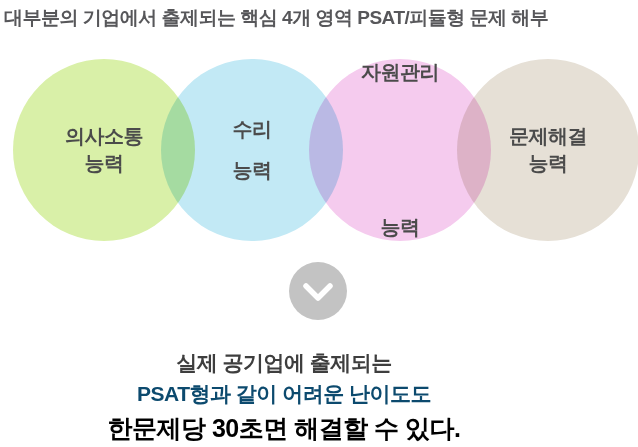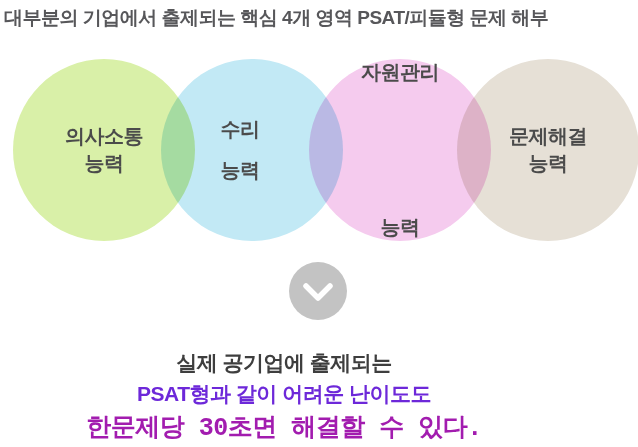--- a/index.html
+++ b/index.html
@@ -44,21 +44,21 @@
     align-items: center;
     justify-content: center;
     text-align: center;
     font-size: 20px;
     font-weight: 700;
     color: #4b4b4b;
     letter-spacing: -0.5px;
     line-height: 27px;
   }
   .venn-label.l1 { left: 13px;  }
-  .venn-label.l2 { left: 149px; gap: 14px; }
+  .venn-label.l2 { left: 161px; gap: 14px; }
   .venn-label.l3 { left: 309px; justify-content: space-between; }
   .venn-label.l4 { left: 457px; }
 
   .scroll-button {
     position: absolute;
     left: 289px; top: 262px;
     width: 58px; height: 58px;
     border-radius: 50%;
     border: none;
     padding: 0;
@@ -123,17 +123,17 @@
   <button class="scroll-button" style="background-color: rgb(195, 195, 195);">
     <span>
       <svg width="58" height="58" viewBox="0 0 58 58" aria-hidden="true">
         <polyline points="17,24 29,36 41,24" fill="none" stroke="#ffffff" stroke-width="5.5" stroke-linecap="round" stroke-linejoin="round"></polyline>
       </svg>
     </span>
   </button>
 
   <div class="bottom-text">
     <div class="bottom-line" style="color: rgb(62, 62, 62);">실제 공기업에 출제되는</div>
-    <div class="bottom-line" style="color: #6d28d9;">PSAT형과 같이 어려운 난이도도</div>
-    <div class="bottom-line emphasis" style="color: #a21caf; font-family: Liberation Mono, monospace;">한문제당 30초면 해결할 수 있다.</div>
+    <div class="bottom-line" style="color: #0c4a6e;">PSAT형과 같이 어려운 난이도도</div>
+    <div class="bottom-line emphasis" style="color: #000000;">한문제당 30초면 해결할 수 있다.</div>
   </div>
 
 </div>
 
 </body></html>

